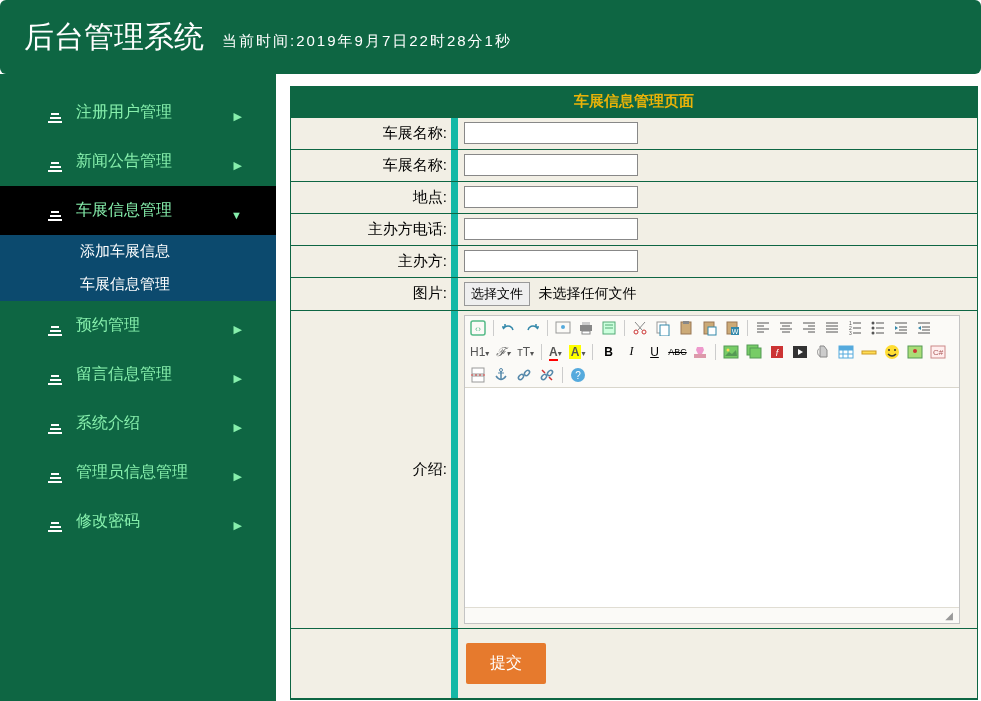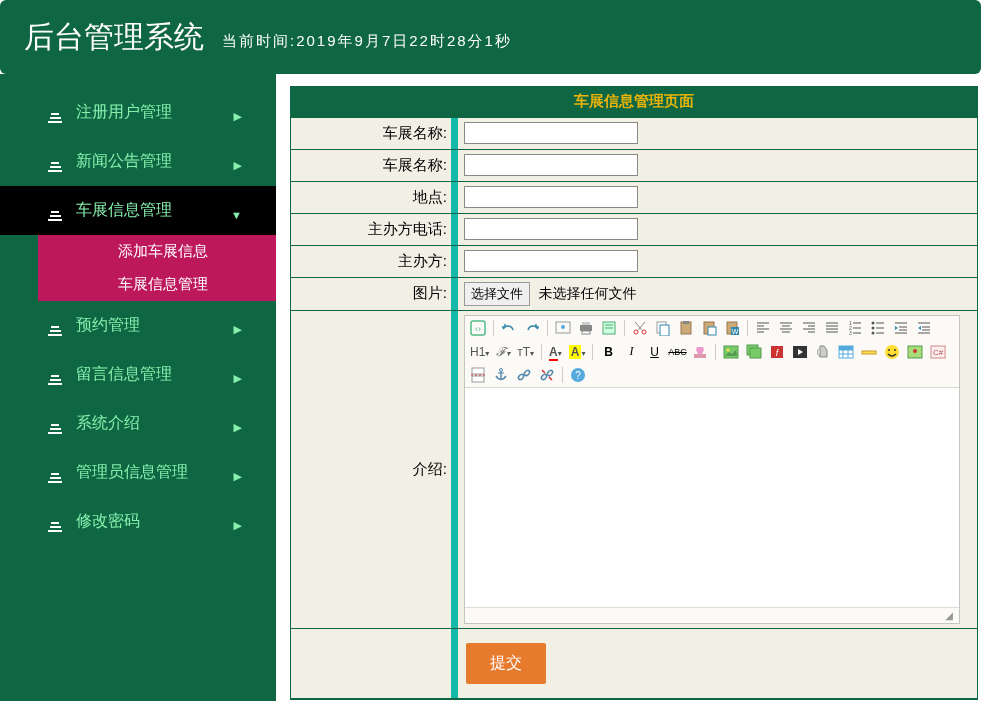--- a/index.html
+++ b/index.html
@@ -12,21 +12,21 @@
 .main { display: flex; }
 
 .sidebar { width: 276px; background: #0e6643; height: 627px; padding-top: 14px; }
 .nav-item { display: flex; align-items: flex-end; padding: 14px 34px 14px 48px; color: #86efac; font-size: 16px; cursor: pointer; position: relative; }
 .nav-item.expanded { background: #000; }
 .nav-icon { display: inline-flex; flex-direction: column; gap: 2px; margin-right: 14px; }
 .nav-icon span { display: block; width: 14px; height: 2px; background: #fff; }
 .nav-icon span:nth-child(1) { width: 8px; margin-left: 3px; }
 .nav-icon span:nth-child(2) { width: 11px; margin-left: 1.5px; }
 .nav-arrow { margin-left: auto; font-size: 11px; }
-.submenu { background: #be185d; margin-left: 38px; }
+.submenu { background: #0c4a6e; }
 .submenu-item { color: #fff; font-size: 15px; padding: 7px 0 7px 80px; cursor: pointer; }
 
 .content { flex: 1; padding: 12px 0 0 14px; }
 .panel { border: 1px solid #0e6643; width: 688px; }
 .panel-title { background: #0e6643; color: #eab308; text-align: center; padding: 5px 0; font-size: 15px; font-weight: bold; border-bottom: 2px solid #0e6643; }
 
 .form-row { display: flex; border-bottom: 1px solid #0e6643; }
 .form-label { width: 167px; text-align: right; padding: 6px 4px 6px 0; font-size: 15px; background: #f2efe5; border-right: 7px solid #14b8a6; }
 .form-field { flex: 1; padding: 4px 6px; background: #f2efe5; }
 .form-field input[type="text"] { width: 174px; height: 22px; border: 1px solid #888; padding: 0 4px; font-size: 13px; }

